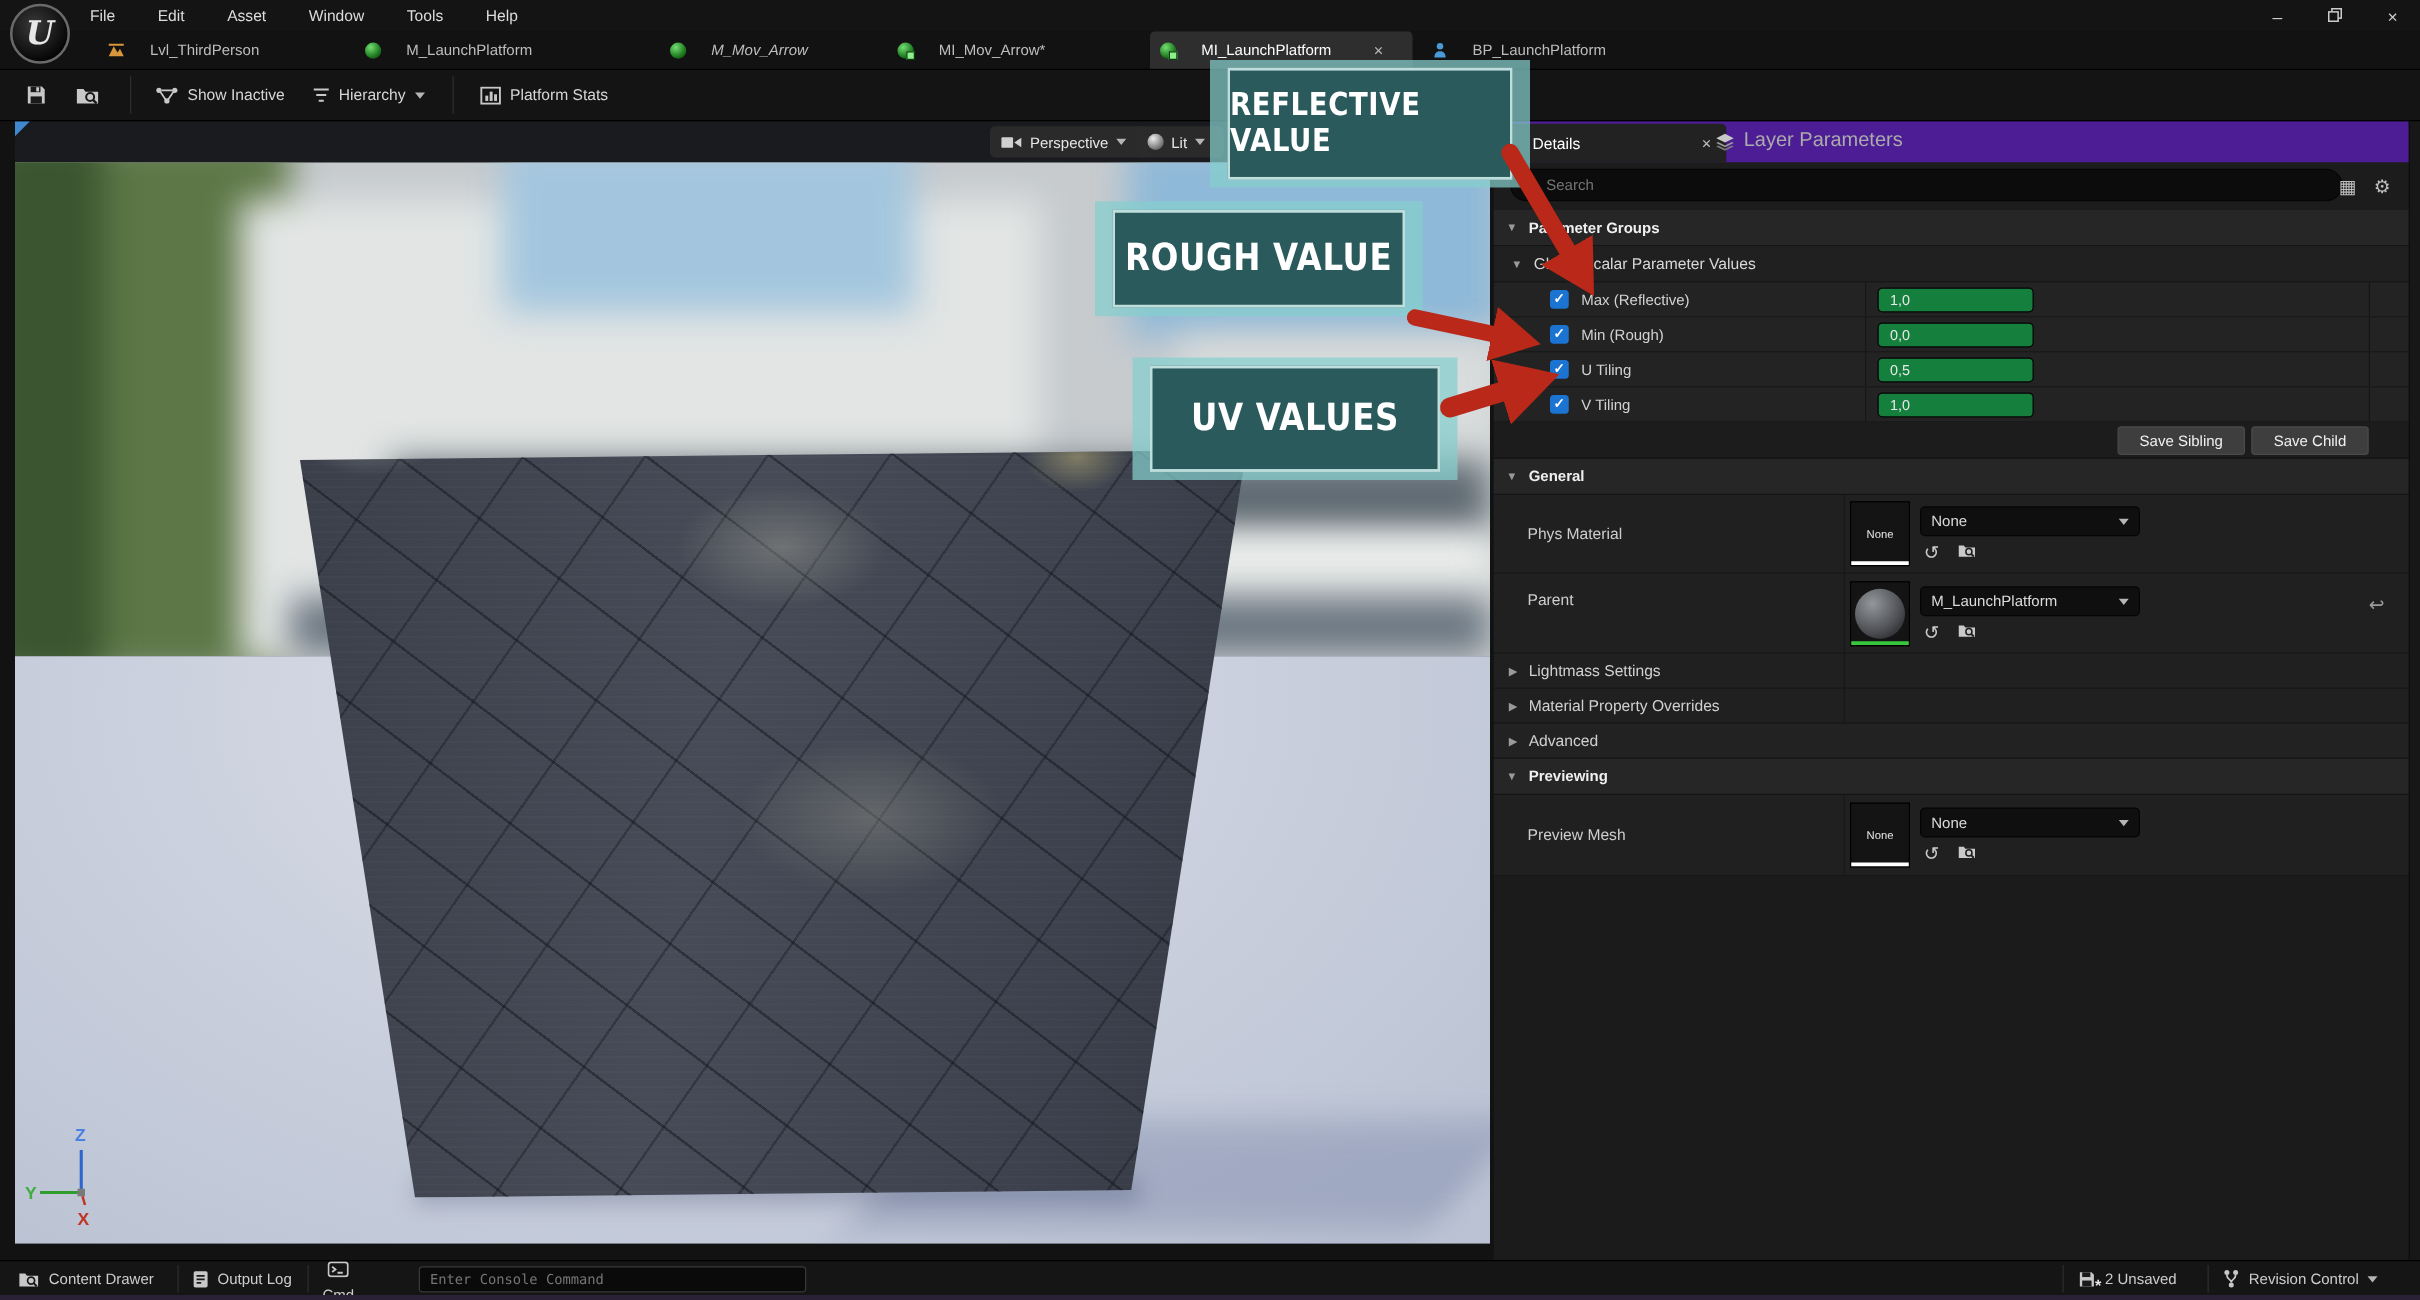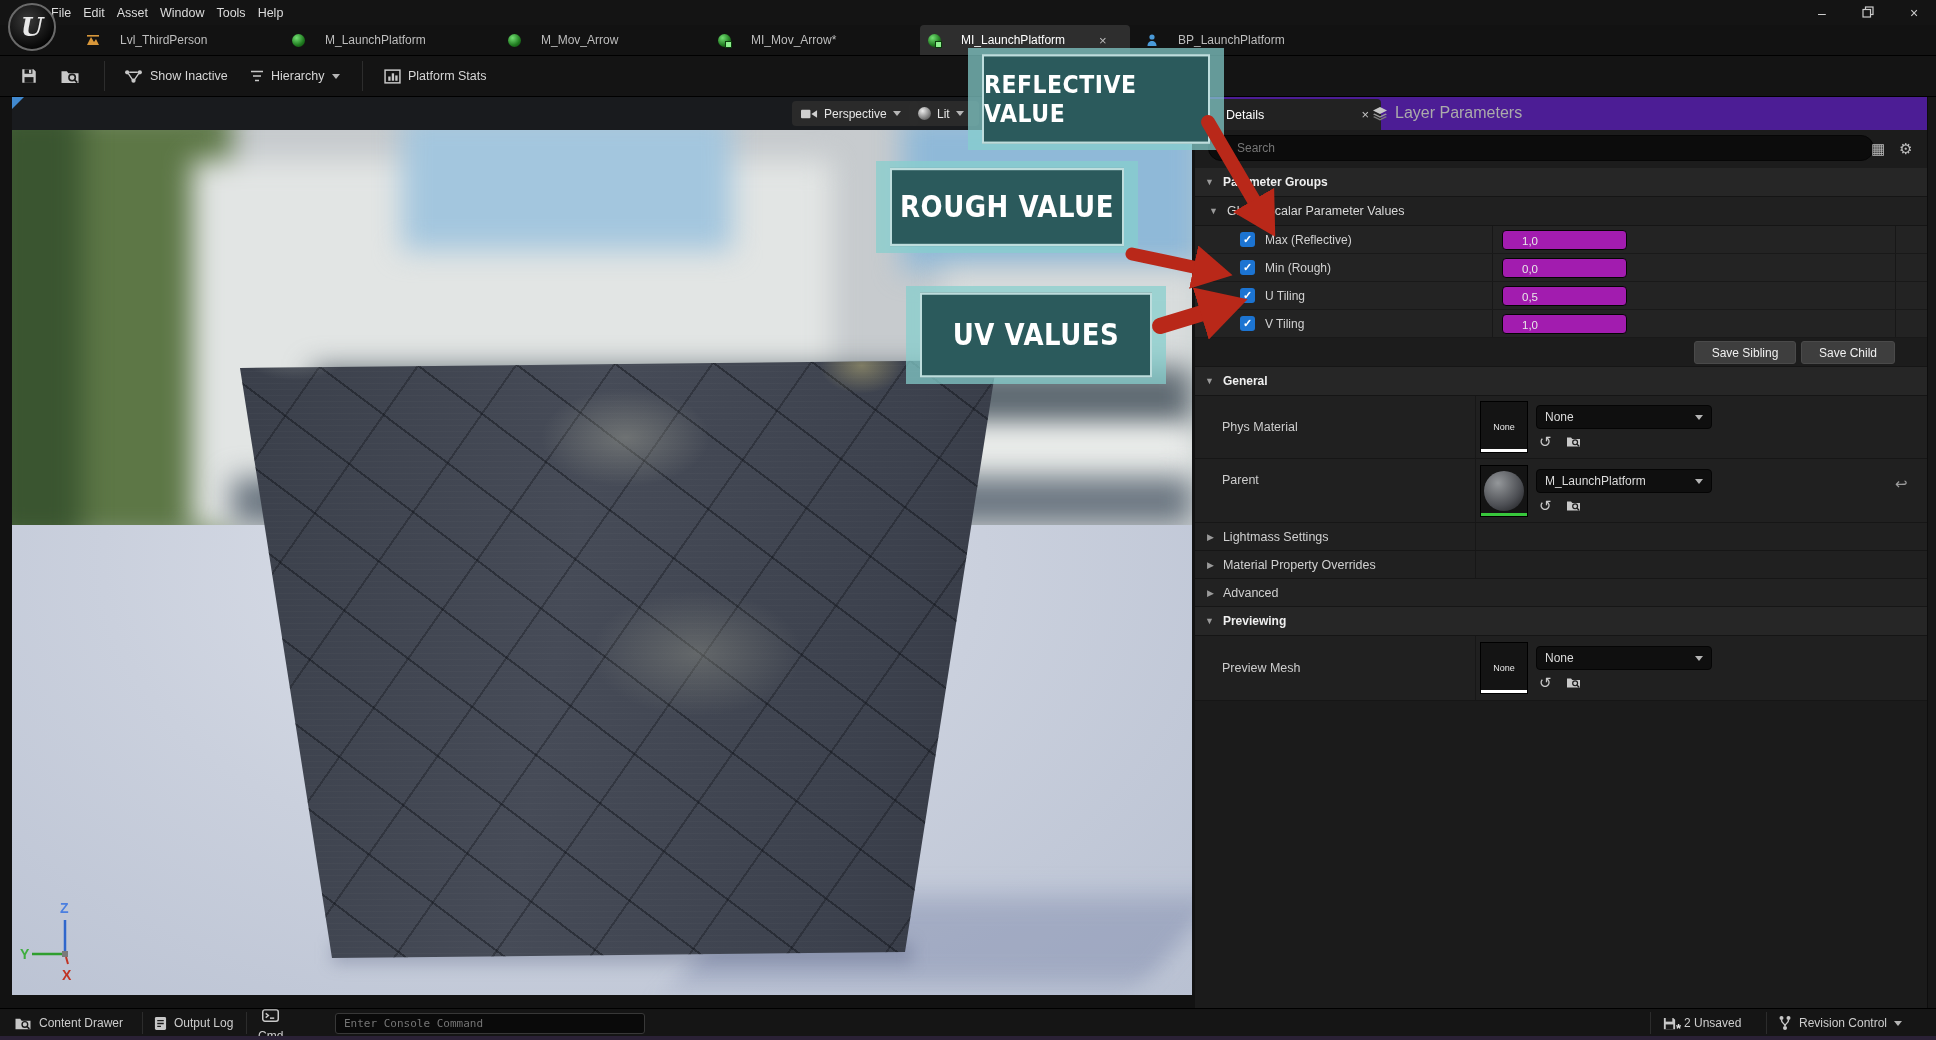--- a/index.html
+++ b/index.html
@@ -3,21 +3,21 @@
 <meta charset="utf-8">
 <style>
   html,body{margin:0;padding:0;background:#000;}
   #app{position:relative;width:1936px;height:1040px;background:#121212;font-family:"Liberation Sans",sans-serif;overflow:hidden;color:#c8c8c8;}
   .abs{position:absolute;}
 
   
   .menubar{position:absolute;left:0;top:0;width:1936px;height:25px;background:#141414;display:flex;align-items:center;z-index:40;}
   .ue-logo{position:absolute;left:8px;top:3px;width:44px;height:44px;border-radius:50%;background:radial-gradient(circle at 40% 35%,#3a3a3a,#050505 75%);border:2px solid #6a6a6a;display:flex;align-items:center;justify-content:center;z-index:45;}
   .ue-u{font-family:"DejaVu Serif",serif;font-weight:bold;font-style:italic;font-size:26px;color:#e8e8e8;}
-  .menu-items{display:flex;gap:12px;margin-left:51px;}
+  .menu-items{display:flex;gap:34px;margin-left:72px;}
   .menu-item{font-size:12.5px;color:#dcdcdc;cursor:default;}
   .win-controls{position:absolute;right:14px;top:0;height:25px;display:flex;gap:30px;align-items:center;}
   .winbtn{color:#cccccc;font-size:14px;width:16px;text-align:center;}
 
   
   .tabbar{position:absolute;left:0;top:25px;width:1936px;height:30px;background:#121212;border-bottom:1px solid #000;z-index:39;}
   .atab{position:absolute;top:0;height:30px;display:flex;align-items:center;gap:20px;font-size:12px;color:#bdbdbd;padding:0 8px;}
   .atab.active{background:#2e2e2e;color:#fff;border-radius:4px 4px 0 0;}
   .sphere-icon{width:13px;height:13px;border-radius:50%;background:radial-gradient(circle at 35% 30%,#72df72,#1f7a1f 60%,#0b3b0b);position:relative;flex:0 0 auto;}
   .sphere-icon .mi-badge{position:absolute;right:-1px;bottom:-1px;width:5px;height:5px;background:#8df08d;border:1px solid #0c3b0c;}
@@ -65,21 +65,21 @@
   .d-search .mag{position:absolute;left:21px;top:12px;}
   .d-srch-ic{position:absolute;top:10px;font-size:15px;color:#bdbdbd;}
   .d-cat{height:28px;background:#262626;display:flex;align-items:center;gap:9px;padding-left:10px;font-weight:bold;color:#efefef;border-bottom:1px solid #151515;}
   .d-group{height:28px;background:#202020;display:flex;align-items:center;gap:9px;padding-left:14px;color:#d8d8d8;font-size:12.5px;border-bottom:1px solid #151515;}
   .tri{font-size:9px;color:#9a9a9a;}
   .d-prow{height:27px;background:#232323;border-bottom:1px solid #191919;position:relative;display:flex;align-items:center;}
   .d-prow .vdiv1{position:absolute;left:297px;top:0;width:1px;height:100%;background:#171717;}
   .d-prow .vdiv2,.vdiv2g{position:absolute;left:700px;top:0;width:1px;height:100%;background:#171717;}
   .cbx{position:absolute;left:45px;width:15px;height:15px;background:#1c74d2;border-radius:3px;color:#fff;font-size:11px;line-height:15px;text-align:center;font-weight:bold;}
   .plabel{position:absolute;left:70px;color:#d2d2d2;}
-  .valbox{position:absolute;left:307px;width:125px;height:20px;background:#a21caf;border:1px solid #040404;border-radius:4px;color:#e8e8e8;font-size:11.5px;line-height:20px;padding-left:19px;box-sizing:border-box;}
+  .valbox{position:absolute;left:307px;width:125px;height:20px;background:#15803d;border:1px solid #040404;border-radius:4px;color:#e8e8e8;font-size:11.5px;line-height:20px;padding-left:9px;box-sizing:border-box;}
   .d-saverow{height:28px;background:#1c1c1c;position:relative;border-bottom:1px solid #151515;}
   .savebtn{position:absolute;top:3px;height:21px;background:#3e3e3e;border:1px solid #4a4a4a;border-radius:3px;color:#f0f0f0;font-size:12px;display:flex;align-items:center;justify-content:center;}
   .d-objrow{background:#202020;position:relative;border-bottom:1px solid #161616;}
   .d-objrow .olabel{position:absolute;left:27px;color:#cdcdcd;font-size:12.5px;}
   .d-objrow .vdivo{position:absolute;left:280px;top:0;width:1px;height:100%;background:#171717;}
   .thumb{position:absolute;left:285px;width:48px;height:52px;background:#141414;border:1px solid #000;box-sizing:border-box;display:flex;align-items:center;justify-content:center;color:#e8e8e8;font-size:9px;}
   .thumb .under{position:absolute;left:0;bottom:0;width:100%;height:3px;}
   .thumb .sphere-img{width:40px;height:40px;border-radius:50%;background:radial-gradient(circle at 35% 30%,#94979a,#4c4e53 60%,#1c1d20 95%);}
   .dd{position:absolute;left:341px;width:176px;height:24px;background:#0f0f0f;border:1px solid #050505;border-radius:4px;display:flex;align-items:center;color:#dcdcdc;font-size:12px;padding:0 8px;box-sizing:border-box;justify-content:space-between;}
   .mini-ic{position:absolute;font-size:15px;color:#c9c9c9;}
@@ -137,21 +137,21 @@
             <path d="M1 11 L5 3 L8 8 L10 5 L13 11 Z" fill="#d8973a"></path>
             <rect x="1" y="1" width="12" height="1.6" fill="#d8973a"></rect>
           </svg>
         </span>
       <span>Lvl_ThirdPerson</span>
     </div>
     <div class="atab" style="left:284px;">
       <span class="sphere-icon"></span>
       <span>M_LaunchPlatform</span>
     </div>
-    <div class="atab" style="left:500px;">
+    <div class="atab" style="left:528px;font-style:italic;">
       <span class="sphere-icon"></span>
       <span>M_Mov_Arrow</span>
     </div>
     <div class="atab" style="left:710px;">
       <span class="sphere-icon">
           <span class="mi-badge"></span>
         </span>
       <span>MI_Mov_Arrow*</span>
     </div>
     <div class="atab active" style="left:920px;width:194px;">

